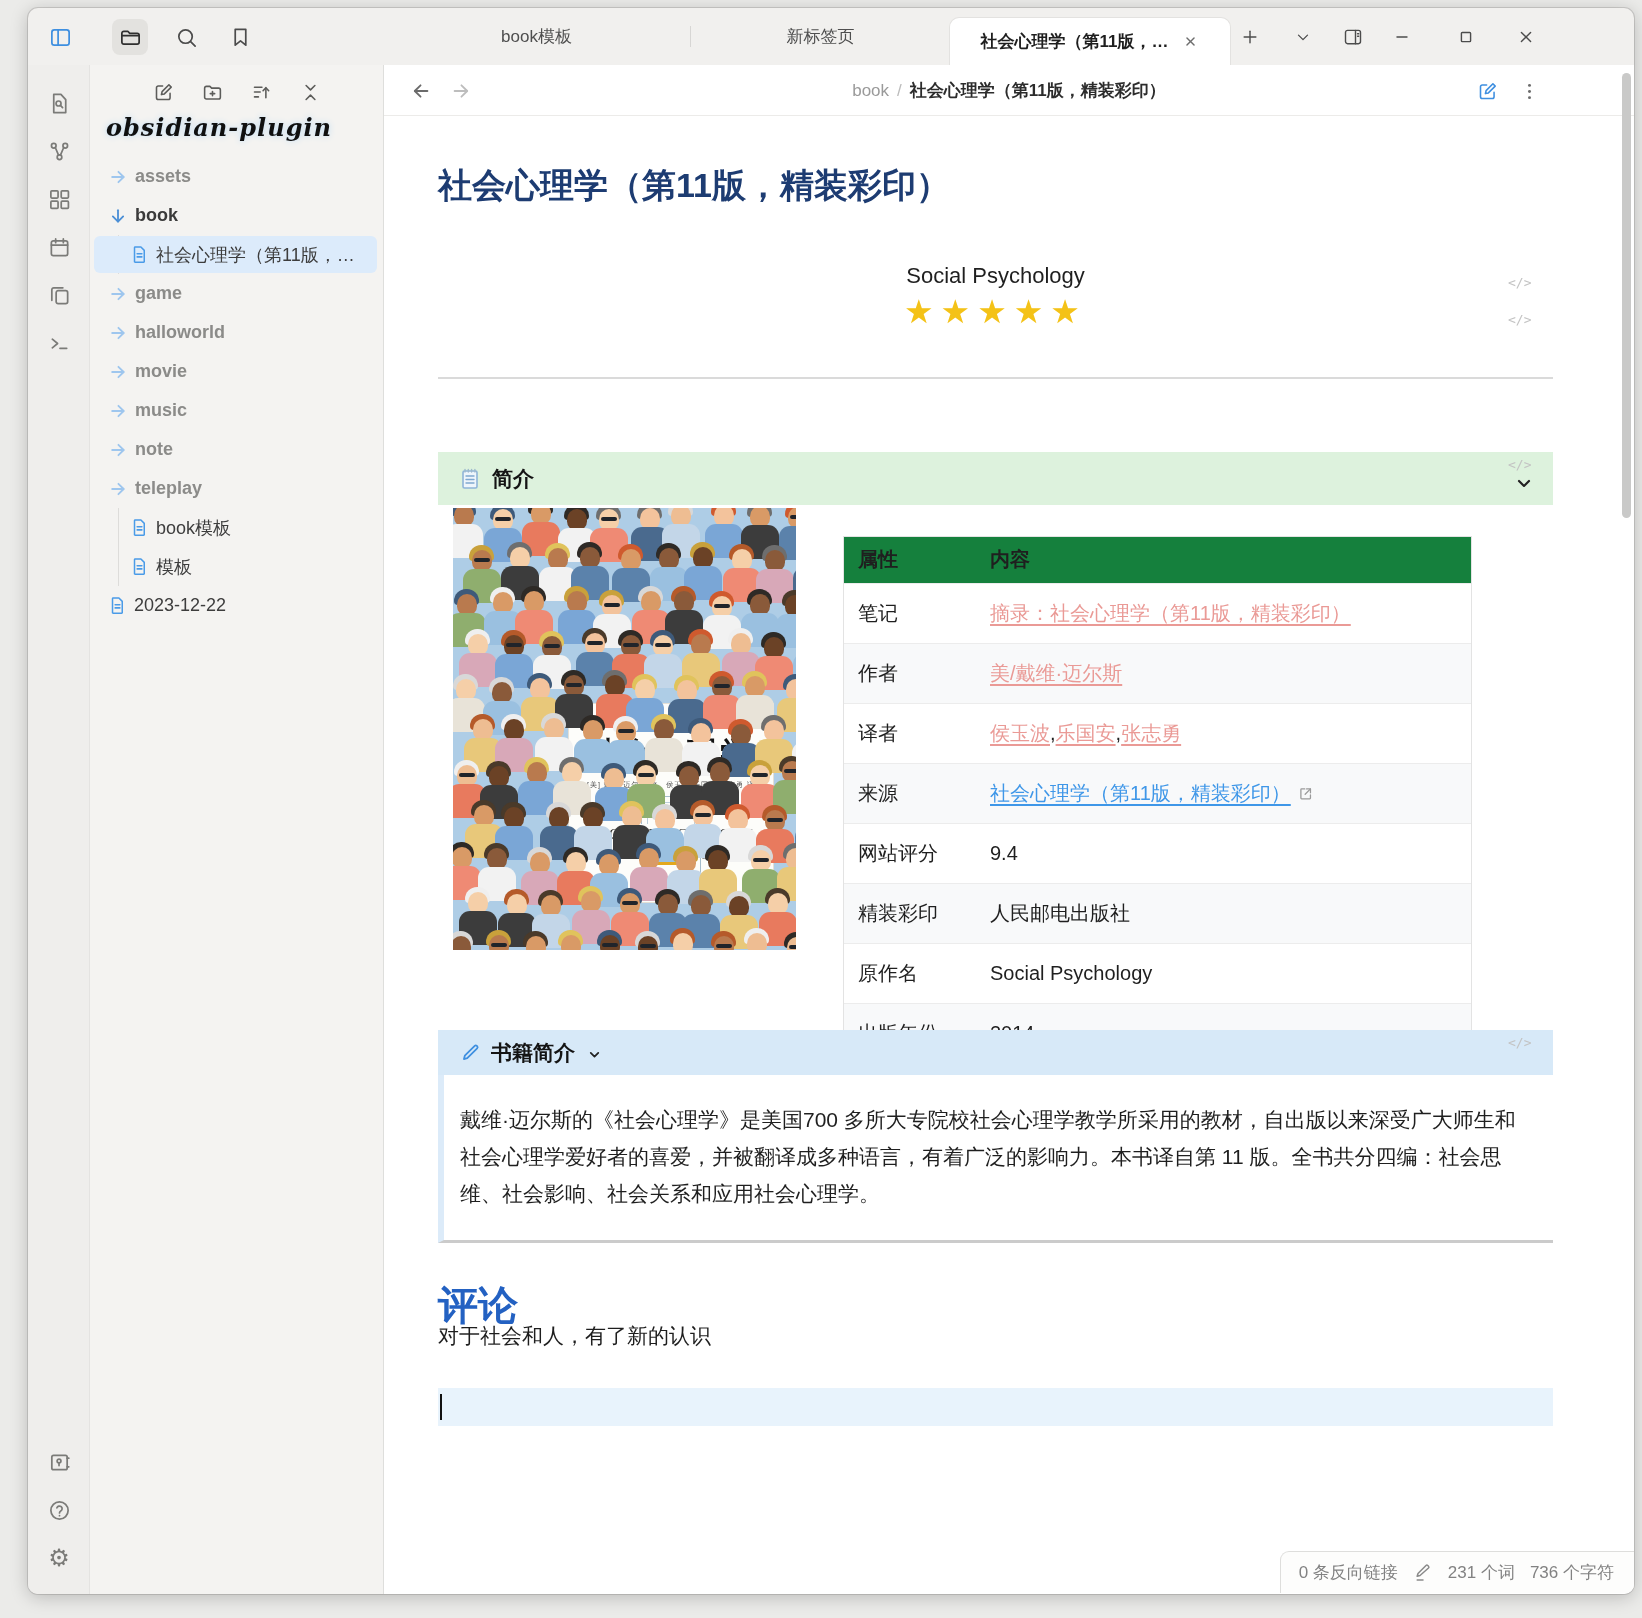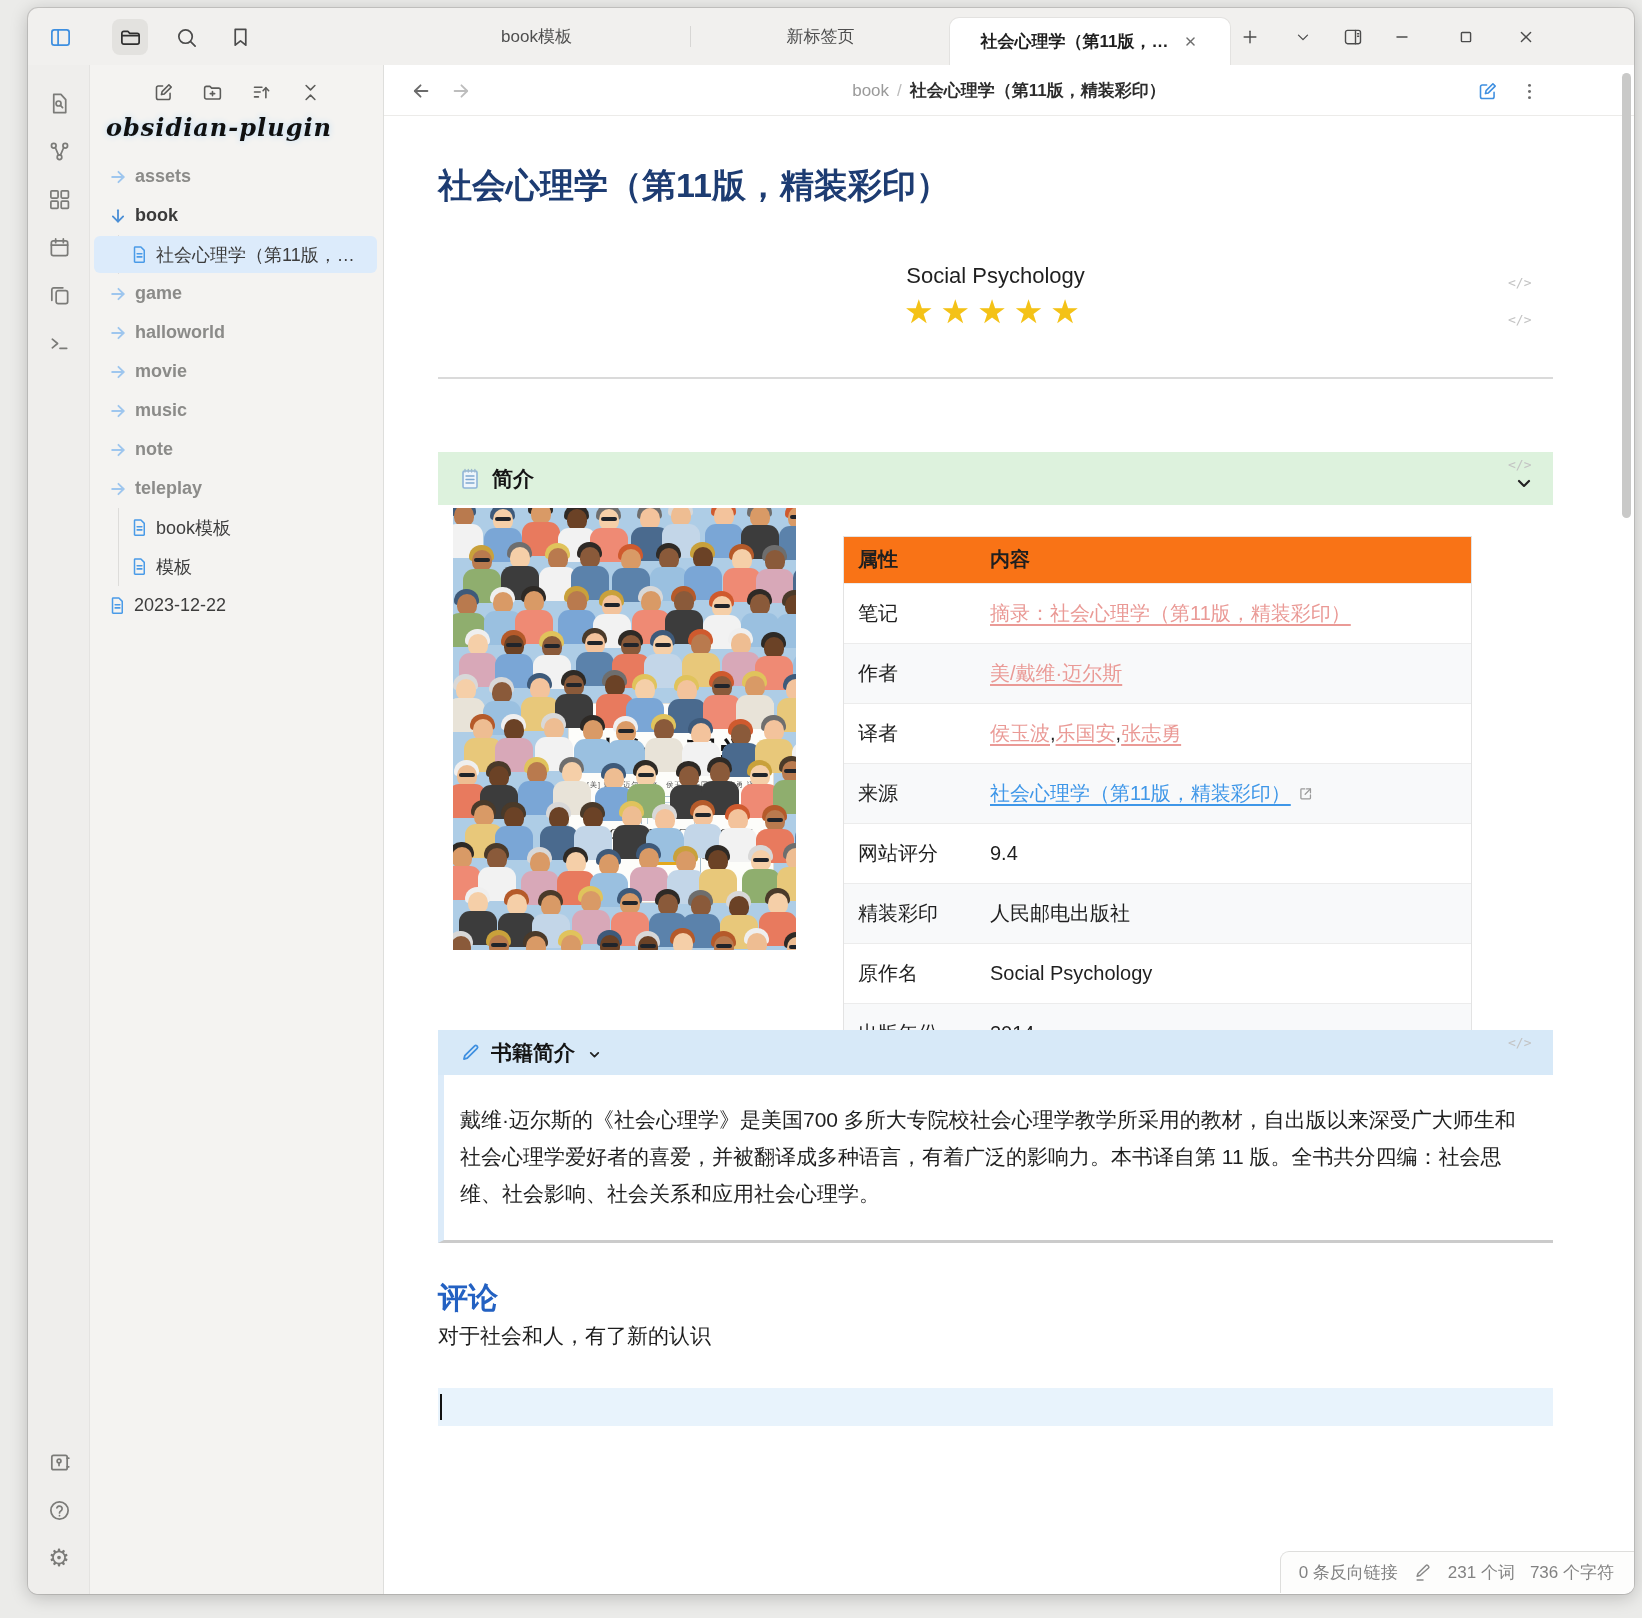--- a/index.html
+++ b/index.html
@@ -81,37 +81,37 @@
   .cp-frame { position:absolute; left:72px; top:0; width:60px; height:88px; border:1px solid #a5bccb; }
   .cp-frame::before { content:""; position:absolute; left:5px; top:5px; right:5px; bottom:28px; border:1px solid #bccfdb; }
   .cp-en { position:absolute; top:28px; left:0; right:0; font-family:"Liberation Serif",serif; font-size:15.5px; color:#2d2d2d; background:#fdfdfa; padding:1px 0; }
   .cp-row { position:absolute; top:52px; left:0; right:0; display:flex; align-items:center; justify-content:center; gap:9px; }
   .cp-small { font-size:7px; color:#5c5c5c; }
   .cp-badge { background:#e3a81d; color:#7d1f12; font-size:9px; font-weight:bold; padding:2px 7px; border-radius:2px; }
   .cp-pub { position:absolute; left:0; right:0; bottom:5px; text-align:center; font-size:9px; color:#23425f; }
 
   .itable { position:absolute; left:460px; top:421px; width:627px; border-collapse:collapse; font-size:20px; color:#1f1f1f;
             box-shadow:0 0 0 1px #e3e3e3; }
-  .itable th { background:#f97316; font-weight:bold; text-align:left; height:46px; padding:0 14px; }
+  .itable th { background:#15803d; font-weight:bold; text-align:left; height:46px; padding:0 14px; }
   .itable td { height:45px; padding:16px 14px; border-top:1px solid #ececec; }
   .itable tr:nth-child(odd) td { background:#f8f9fa; }
   .itable .c1 { width:132px; }
   a.lnk { text-decoration:underline; text-underline-offset:4px; cursor:pointer; }
   a.lnk.pink { color:#ea9a96; }
   a.lnk.blue { color:#3f97e8; }
   .extico { display:inline-block; width:17px; height:17px; color:#9a9a9a; margin-left:6px; vertical-align:-2px; }
 
   .callout-head { position:absolute; top:914px; height:45px; background:#d7e9f8; display:flex; align-items:center; gap:10px; padding-left:22px;
                   font-size:21px; font-weight:bold; color:#141414; }
   .callout-head .chev { color:#222; margin-left:2px; margin-top:3px; }
   .callout-body { position:absolute; top:959px; min-height:168px; background:#fff; border-left:6px solid #dcebf9; border-bottom:3px solid #cbcbcb;
                   padding:26px 22px 22px 16px; font-size:21px; line-height:37px; color:#1f1f1f; }
   .callout-code { position:absolute; top:919px; }
 
-  .h2 { position:absolute; top:1162px; font-size:30px; font-weight:bold; color:#2361c2; }
+  .h2 { position:absolute; top:1162px; font-size:40px; font-weight:bold; color:#2361c2; }
   .para { position:absolute; top:1206px; font-size:21px; color:#1e1e1e; }
   .active-line { position:absolute; top:1272px; height:38px; background:#e8f3fc; }
   .caret { position:absolute; left:2px; top:6px; width:2px; height:26px; background:#111; animation:blink 1.1s steps(1) infinite; }
   @keyframes blink { 50% { opacity:0; } }
 
   .statusbar { position:absolute; right:0; bottom:1px; height:42px; background:#fdfdfc; border:1px solid #dededc; border-right:none; border-bottom:none;
                border-top-left-radius:9px; display:flex; align-items:center; gap:15px; padding:0 20px 0 18px; font-size:17px; color:#828282; }
   .sb-pen { width:20px; height:20px; color:#8a8a8a; }
 
   .scrollbar { position:absolute; right:3px; top:8px; width:9px; }

